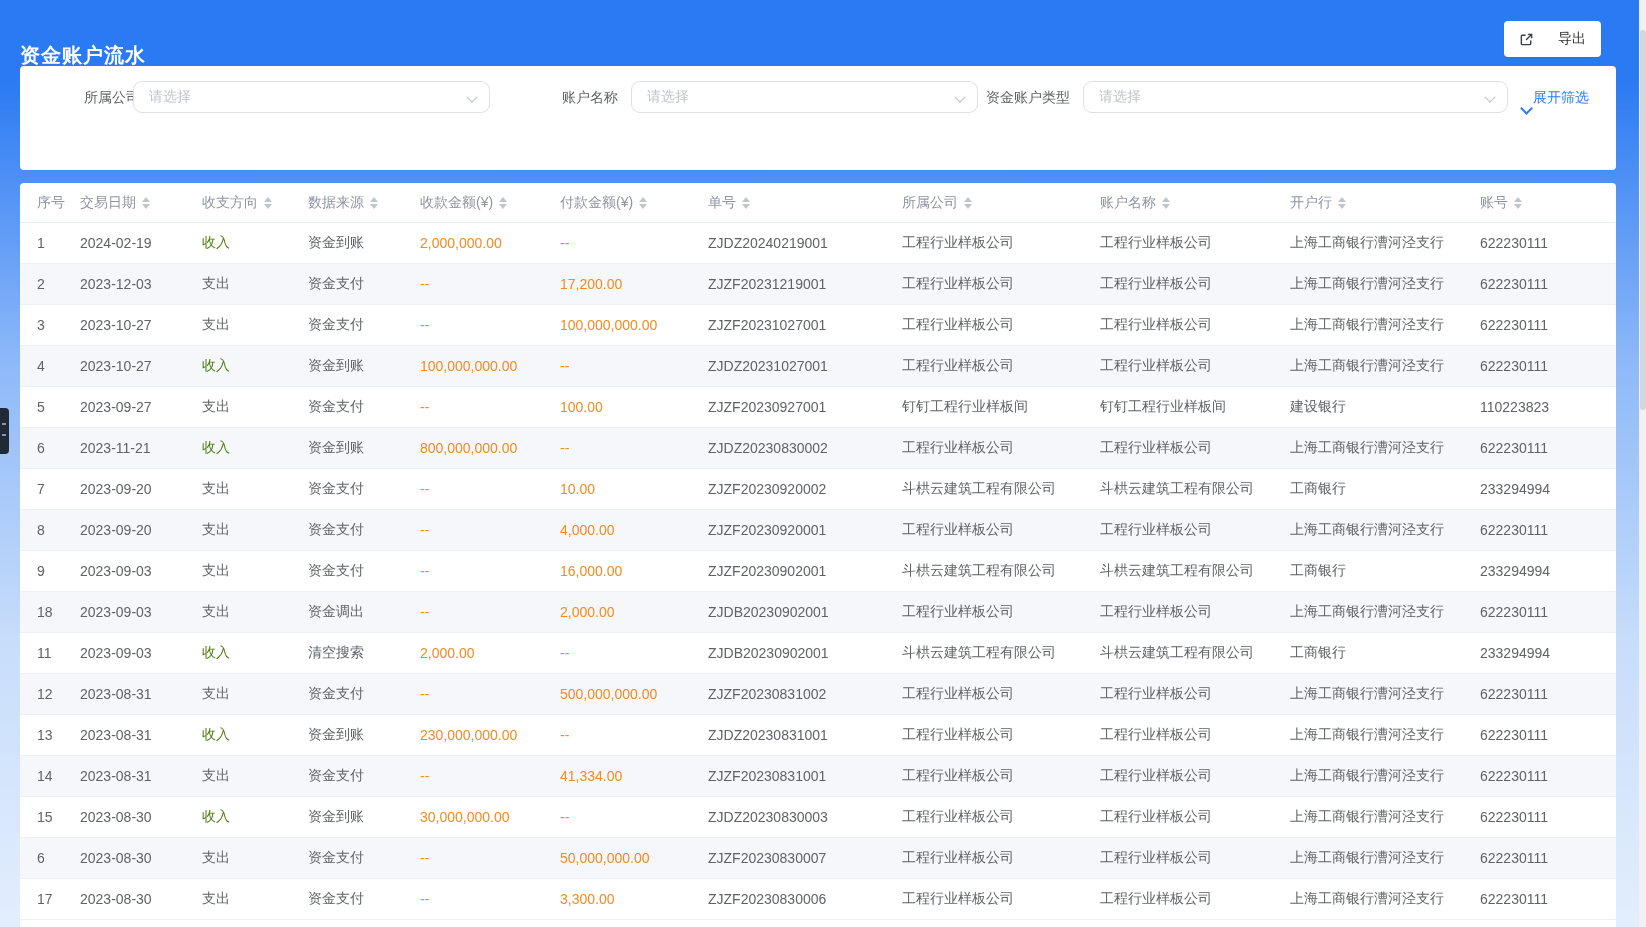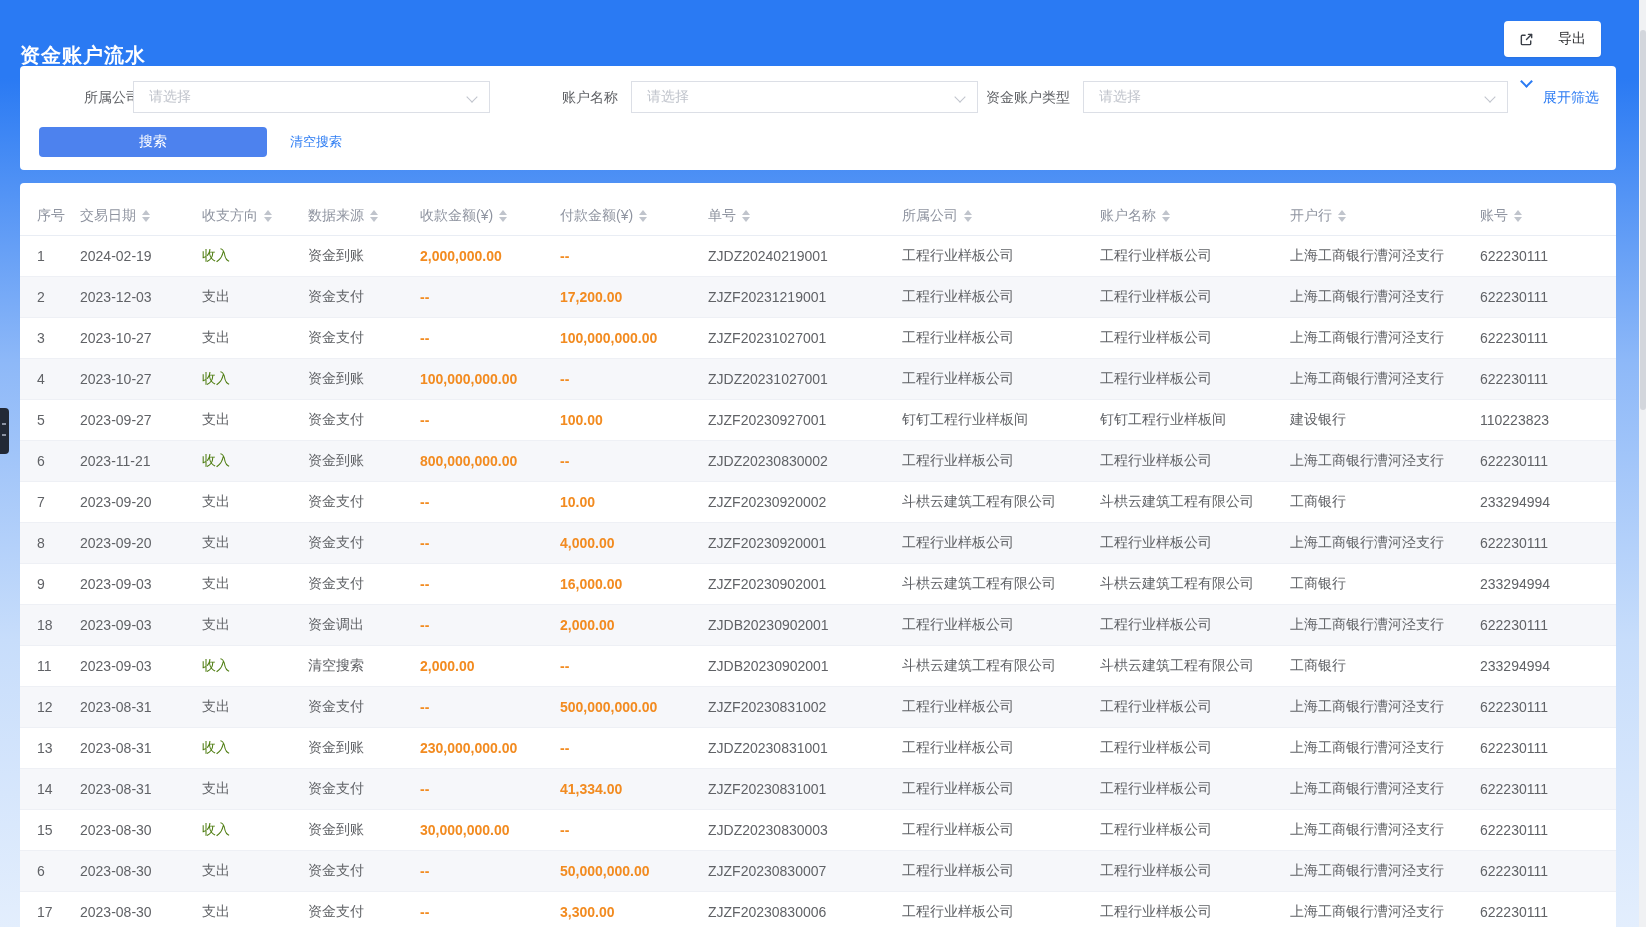--- a/index.html
+++ b/index.html
@@ -14,50 +14,50 @@
   .page-title { position:absolute; left:20px; top:42px; font-size:20px; font-weight:bold; color:#ffffff; letter-spacing:1px; }
   .export-btn { position:absolute; right:45px; top:21px; height:36px; padding:0 15px; background:#ffffff;
     border:none; border-radius:4px; display:flex; align-items:center; gap:24px; font-size:14px; color:#303133;
     cursor:pointer; box-shadow:0 1px 2px rgba(0,0,0,.08); font-family:inherit; }
   .export-btn svg { display:block; }
 
   
   .filter-card { position:absolute; left:20px; top:66px; width:1596px; height:104px; background:#fff; border-radius:4px; }
   .filter-fields { position:relative; height:32px; margin-top:15px; }
   .fgroup label { position:absolute; top:0; line-height:32px; font-size:14px; color:#606266; text-align:right; }
-  .fgroup .fselect { position:absolute; top:0; height:32px; background:#fff; border:1px solid #dcdfe6; border-radius:0;
+  .fgroup .fselect { position:absolute; top:0; height:32px; background:#fff; border:1px solid #dcdfe6; border-radius:9px;
      display:flex; align-items:center; padding:0 30px 0 15px; cursor:pointer; }
   .fselect .ph { font-size:14px; color:#c0c4cc; }
   .chev { position:absolute; right:13px; top:11px; width:8px; height:8px; border-right:1.5px solid #c0c4cc; border-bottom:1.5px solid #c0c4cc; transform:rotate(45deg); }
   .g1 label { left:28px; width:92px; }   .g1 .fselect { left:113px; width:357px; }
   .g2 label { left:498px; width:100px; } .g2 .fselect { left:611px; width:347px; }
   .g3 label { left:942px; width:108px; } .g3 .fselect { left:1063px; width:425px; }
   .expand-link { position:absolute; left:1502px; top:0; line-height:32px; font-size:14px; color:#2b7bf3; cursor:pointer;
-     display:flex; align-items:flex-start; gap:12px; text-decoration:none; }
+     display:flex; align-items:flex-end; gap:2px; text-decoration:none; }
   .expand-link .blue-chev { width:9px; height:9px; border-right:2px solid #2b7bf3; border-bottom:2px solid #2b7bf3; transform:rotate(45deg); margin-top:-4px; }
   .action-row { position:relative; margin-top:14px; height:30px; }
   .search-btn { position:absolute; left:19px; top:0; width:228px; height:30px; background:#4d82ee; color:#fff;
      border:none; border-radius:4px; font-size:14px; cursor:pointer; font-family:inherit; }
   .clear-link { position:absolute; left:270px; top:0; line-height:30px; font-size:13px; color:#2b7bf3; cursor:pointer; text-decoration:none; }
 
   
-  .table-card { position:absolute; left:20px; top:183px; width:1596px; height:744px; background:#fff; border-radius:4px 4px 0 0; padding-top:13px; overflow:hidden; }
+  .table-card { position:absolute; left:20px; top:183px; width:1596px; height:744px; background:#fff; border-radius:4px 4px 0 0; overflow:hidden; }
   .tr, .tr-head { display:grid; grid-template-columns:50px 122px 106px 112px 140px 148px 194px 198px 190px 190px minmax(0,1fr); align-items:center; }
   .tr-head { height:40px; border-bottom:1px solid #e9edf4; color:#8f94a0; font-size:14px; }
   .th { display:flex; align-items:center; padding-left:10px; white-space:nowrap; overflow:hidden; }
   .th:first-child { padding-left:17px; }
   .sort { display:inline-flex; flex-direction:column; margin-left:6px; gap:2px; cursor:pointer; }
   .sort b { display:block; width:0; height:0; border-left:4px solid transparent; border-right:4px solid transparent; }
   .sort .up { border-bottom:5px solid #c0c4cc; }
   .sort .dn { border-top:5px solid #c0c4cc; }
   .tr { height:41px; border-bottom:1px solid #eef0f5; font-size:14px; color:#606266; }
   .tbody .tr:nth-child(even) { background:#f6f7fa; }
   .td { padding-left:10px; white-space:nowrap; overflow:hidden; }
   .td.col-seq { padding-left:17px; }
-  .td.col-income, .td.col-expense { color:#f28b20; font-weight:bold; }
+  .td.col-income, .td.col-expense { color:#f28b20; font-weight:normal; }
   .td.col-direction.in { color:#4d7c0f; }
 
   
   .drawer-handle { position:absolute; left:0; top:408px; width:9px; height:46px; background:#222936; border-radius:0 4px 4px 0; cursor:pointer; }
   .drawer-handle i { position:absolute; left:2px; width:4px; height:2px; background:#8b93a3; display:block; }
   .drawer-handle i:first-child { top:15px; } .drawer-handle i:last-child { top:26px; }
 
   
   .scrollbar { position:absolute; right:0; top:0; width:7px; height:927px; background:#f0f1f3; }
   .scroll-thumb { position:absolute; right:0.5px; top:30px; width:6px; height:380px; background:#d3d6dc; border-radius:3px; }
@@ -100,24 +100,20 @@
         <div class="fselect">
           <span class="ph">请选择</span>
           <i class="chev"></i>
         </div>
       </div>
     <a class="expand-link" href="#">
       <i class="blue-chev"></i>
       <span>展开筛选</span>
     </a>
   </div>
-  <div class="action-row">
-    <button class="search-btn">搜索</button>
-    <a class="clear-link" href="#">清空搜索</a>
-  </div>
 </section>
 
 <section class="table-card">
   <div class="tr-head">
       <div class="th">
         <span>序号</span>
       </div>
       <div class="th">
         <span>交易日期</span>
         <i class="sort">

